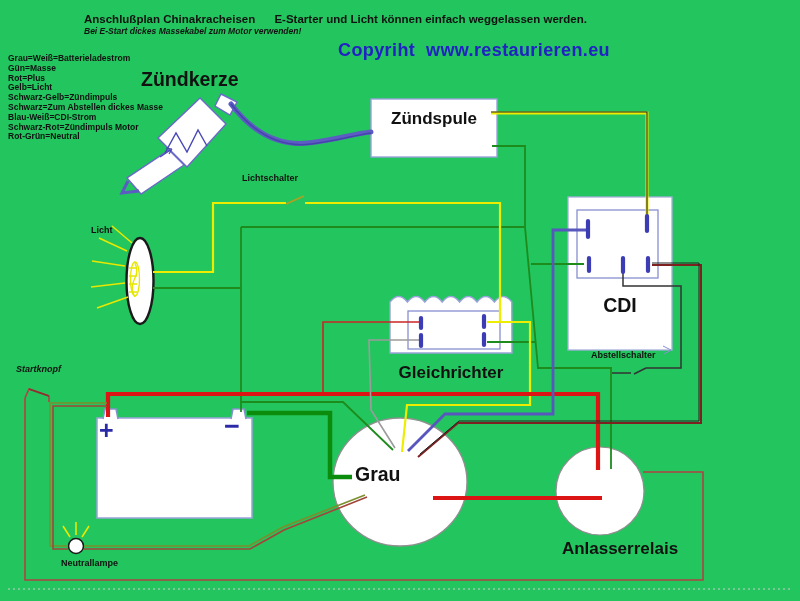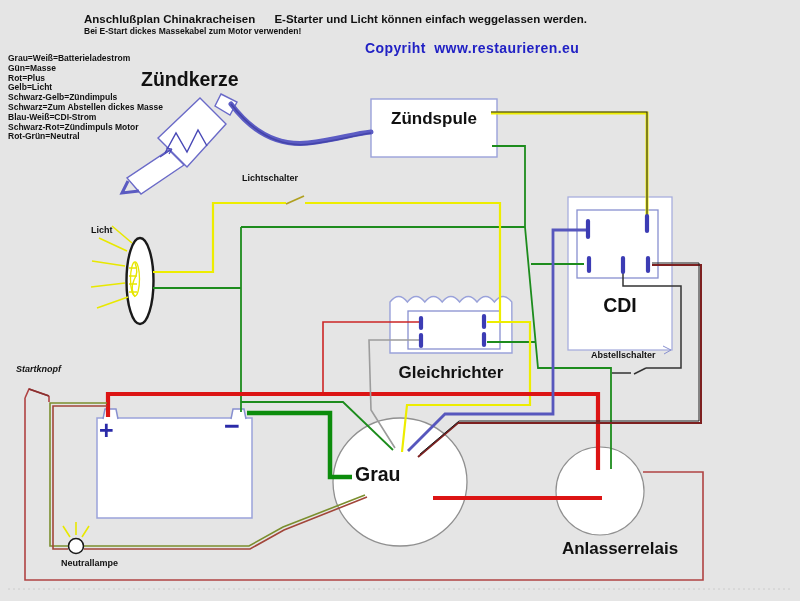--- a/index.html
+++ b/index.html
@@ -1,25 +1,25 @@
 <!DOCTYPE html>
 <html><head>
 <meta charset="utf-8">
 <style>
   html,body{margin:0;padding:0;background:#fff;}
-  .stage{position:relative;width:800px;height:601px;background:#e5e5e5;overflow:hidden;
+  .stage{position:relative;width:800px;height:601px;background:#22c55e;overflow:hidden;
          font-family:"Liberation Sans",sans-serif;}
   svg{position:absolute;left:0;top:0;}
   .lbl{position:absolute;font-weight:bold;color:#111;white-space:pre;line-height:1.1;}
   .s9{font-size:9px;}
   .s11{font-size:11.5px;}
-  .s8{font-size:8.5px;}
+  .s8{font-size:8.5px;font-style:italic;}
   .s17{font-size:17px;}
   .s19{font-size:19.5px;}
-  .copyright{font-size:14px;color:#2121c4;letter-spacing:.4px;margin-left:27px;}
+  .copyright{font-size:18px;color:#2121c4;letter-spacing:.4px;}
   .boxlbl{display:flex;align-items:center;justify-content:center;text-align:center;}
   .legend div{font-size:8.5px;font-weight:bold;color:#111;line-height:9.8px;white-space:pre;}
   .battsign{position:absolute;color:#2a2aa8;font-weight:bold;}
 </style>
 </head>
 <body>
 
 <div class="stage">
 
 <svg width="800" height="601" viewBox="0 0 800 601">

